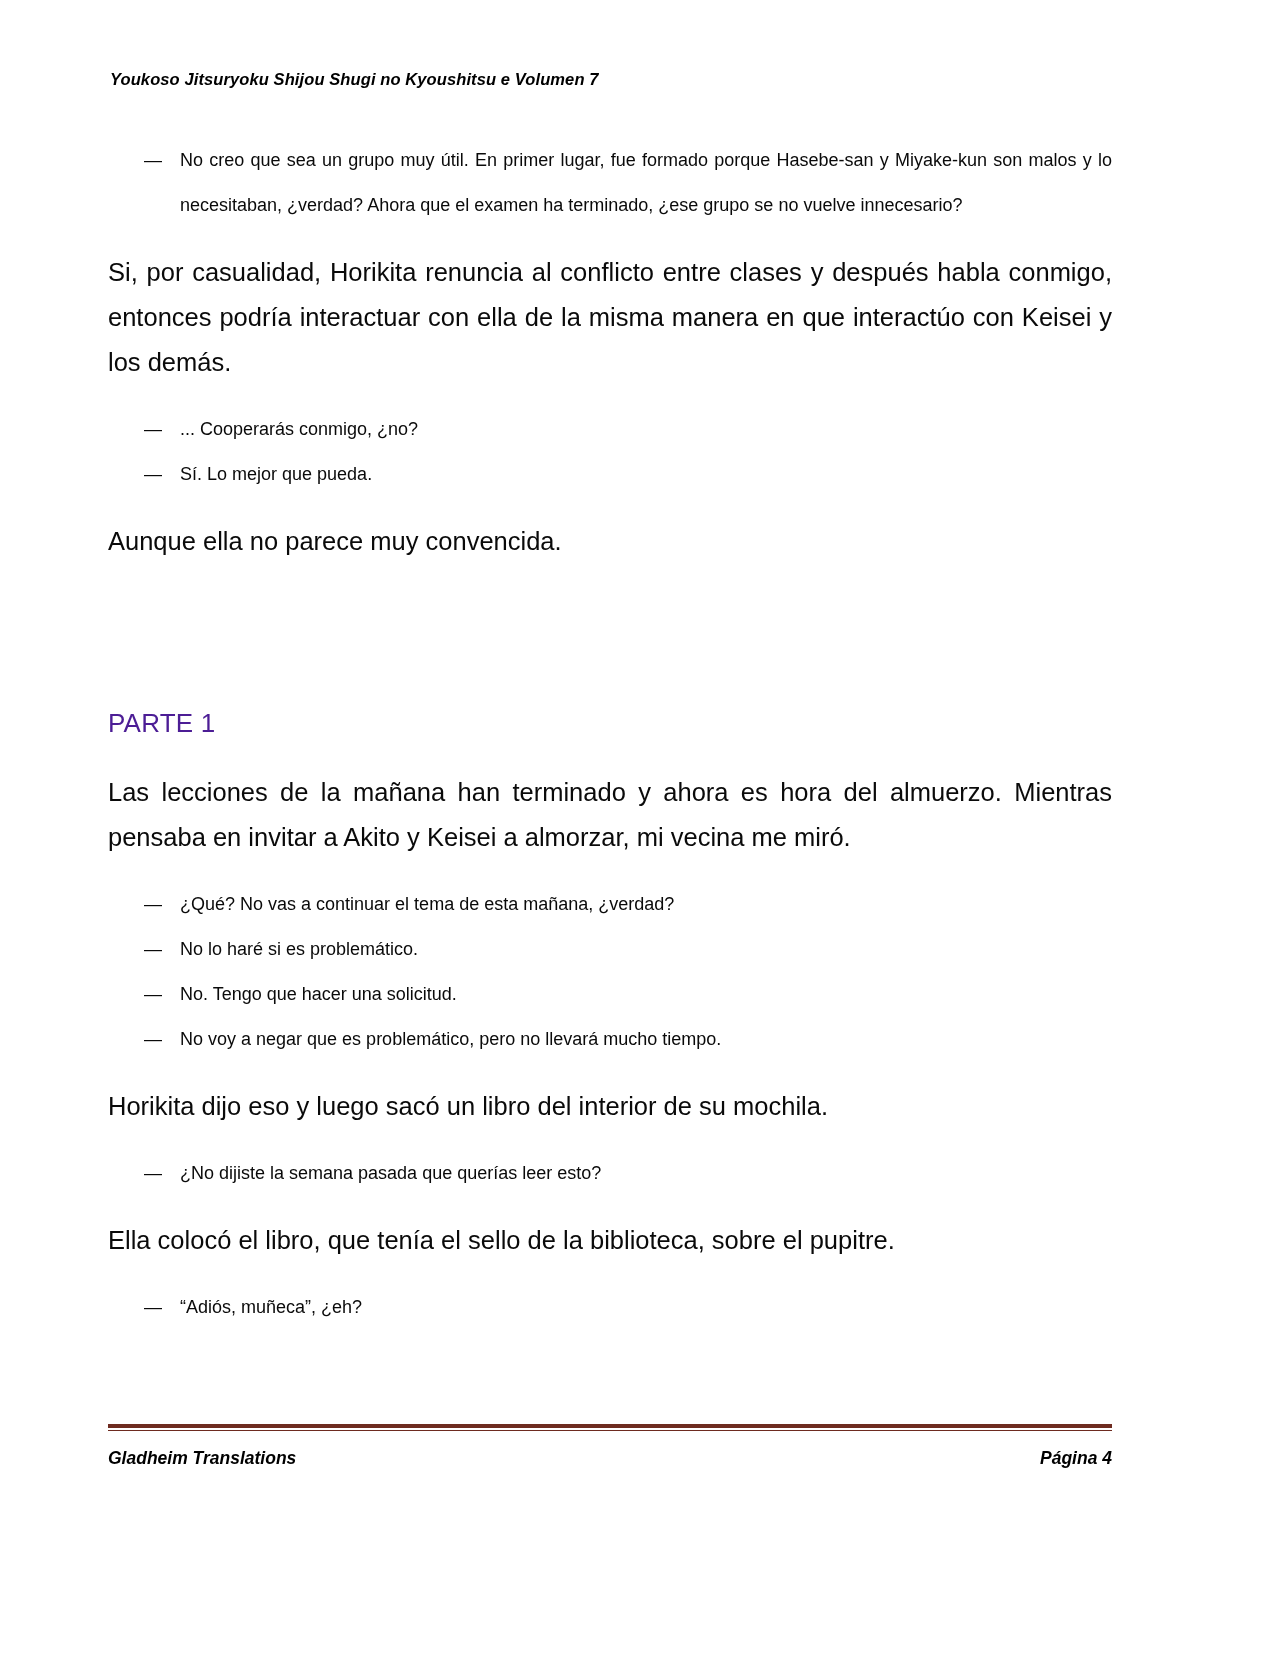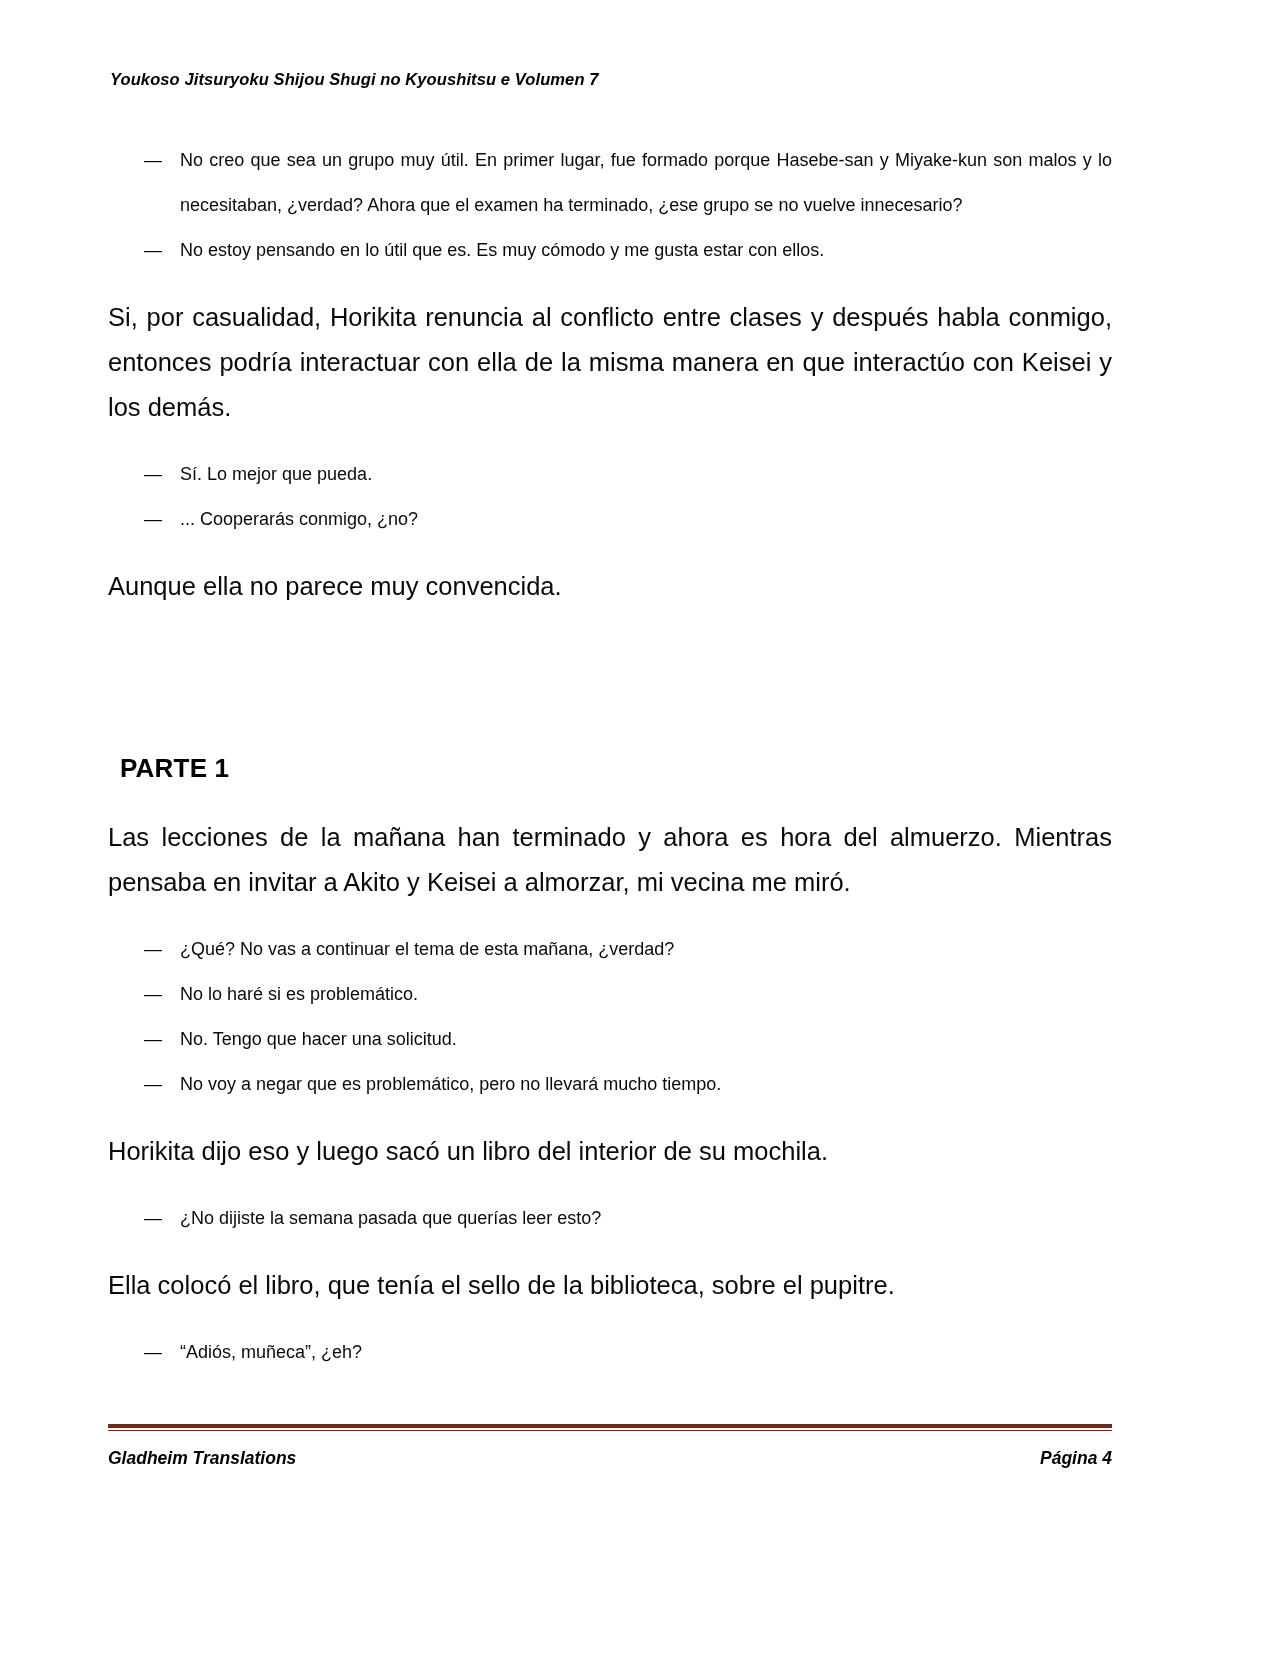--- a/index.html
+++ b/index.html
@@ -75,25 +75,25 @@
     width: 36px;
     text-indent: 0;
   }
   .dialogue-line.nojust { text-align: left; }
 
   
   .gap-block { height: 120px; }
 
   .section-heading {
     font-size: 26px;
-    font-weight: bold;
+    font-weight: normal;
     line-height: 34px;
-    margin: 0 0 30px 12px;
+    margin: 0 0 30px 0;
     letter-spacing: 0.2px;
-    color: #000000;
+    color: #4c1d95;
   }
 
   
   .footer-rule {
     position: absolute;
     left: 108px;
     top: 1424px;
     width: 1004px;
     height: 6px;
   }
@@ -126,29 +126,28 @@
 <body>
 
 <div class="page">
 
   <div class="page-header">Youkoso Jitsuryoku Shijou Shugi no Kyoushitsu e Volumen 7</div>
 
   <div class="content">
 
     <div class="dialogue">
       <p class="dialogue-line"><span class="dash">—</span><span>No creo que sea un grupo muy útil. En primer lugar, fue formado porque Hasebe-san y Miyake-kun son malos y lo necesitaban, ¿verdad? Ahora que el examen ha terminado, ¿ese grupo se no vuelve innecesario?</span></p>
-      <p class="dialogue-line"><span class="dash">—</span><span>No estoy pensando en lo útil que es. Es muy cómodo y me gusta estar con ellos.</span></p>
     </div>
 
 
     <p class="para">Si, por casualidad, Horikita renuncia al conflicto entre clases y después habla conmigo, entonces podría interactuar con ella de la misma manera en que interactúo con Keisei y los demás.</p>
 
     <div class="dialogue">
+      <p class="dialogue-line nojust"><span class="dash">—</span><span>... Cooperarás conmigo, ¿no?</span></p>
       <p class="dialogue-line nojust"><span class="dash">—</span><span>Sí. Lo mejor que pueda.</span></p>
-      <p class="dialogue-line nojust"><span class="dash">—</span><span>... Cooperarás conmigo, ¿no?</span></p>
     </div>
 
     <p class="para">Aunque ella no parece muy convencida.</p>
 
     <div class="gap-block"></div>
 
     <h2 class="section-heading">PARTE 1</h2>
 
     <p class="para">Las lecciones de la mañana han terminado y ahora es hora del almuerzo. Mientras pensaba en invitar a Akito y Keisei a almorzar, mi vecina me miró.</p>
 

